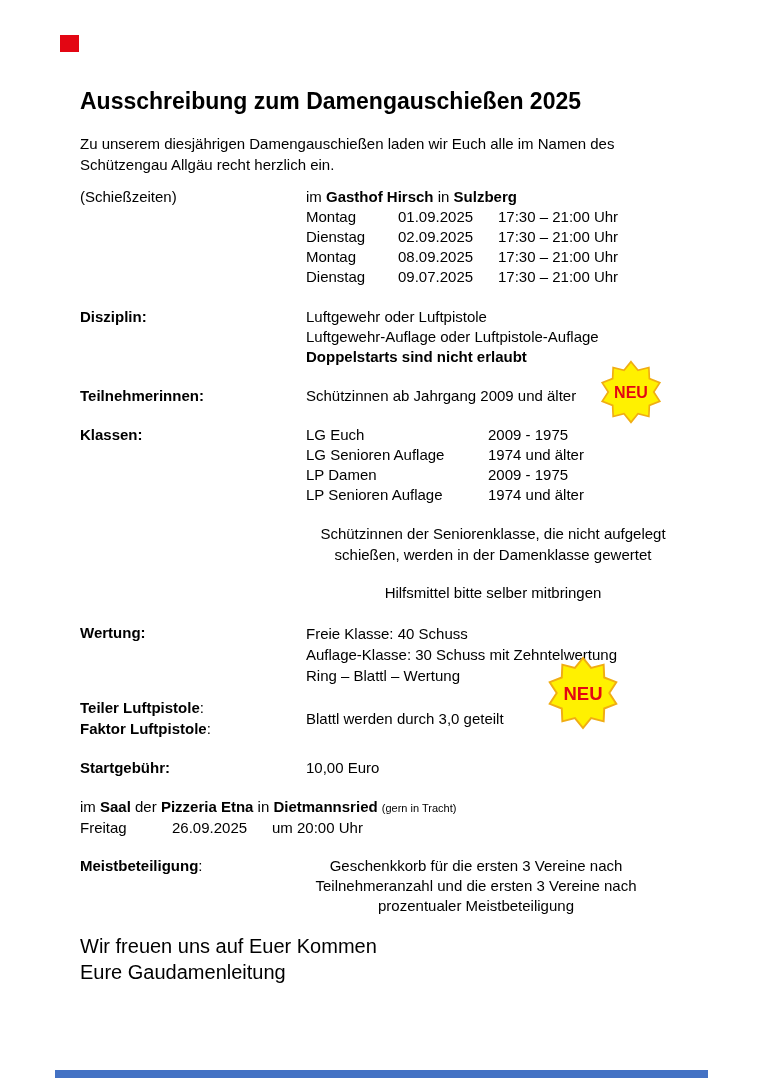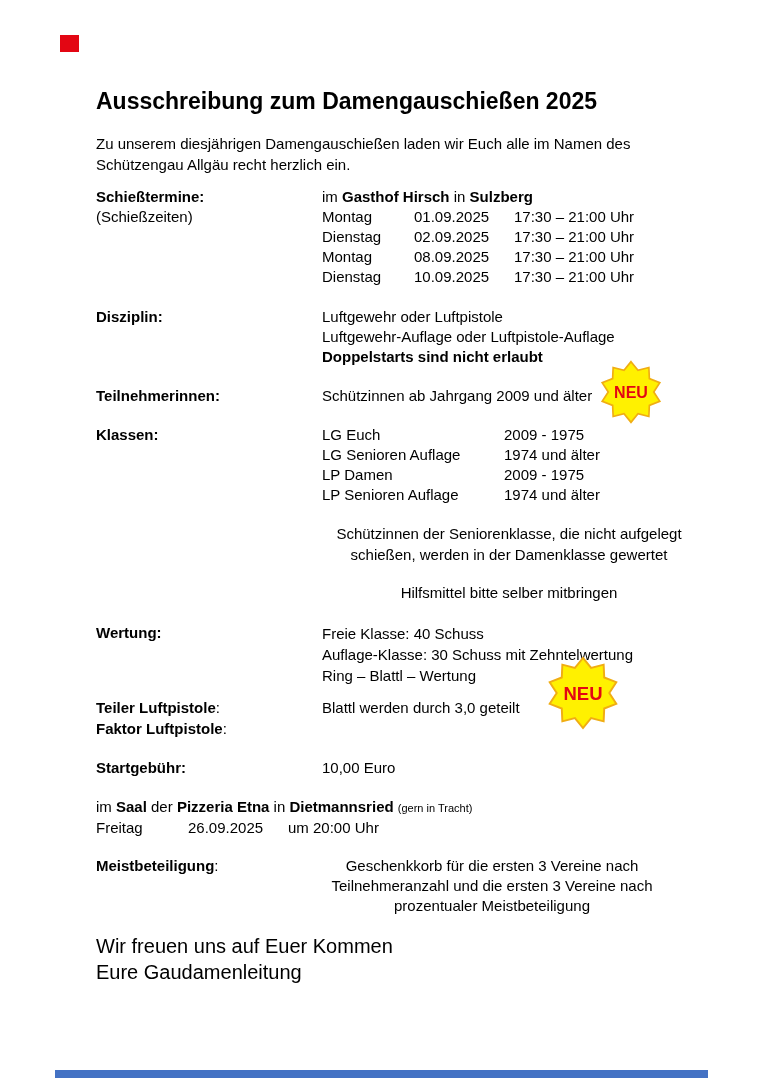--- a/index.html
+++ b/index.html
@@ -10,36 +10,36 @@
     font-family:"Liberation Sans","DejaVu Sans",sans-serif;
     color:#000000;
     overflow:hidden;
   }
   .red-square {
     position:absolute; left:60px; top:35px;
     width:19px; height:17px;
     background:#e30613;
   }
   .content {
-    position:absolute; left:96px; top:88px; width:600px;
+    position:absolute; left:80px; top:88px; width:600px;
   }
   h1.title {
     margin:0; font-size:23px; line-height:27px; font-weight:bold;
     letter-spacing:0;
   }
   p.intro { margin:18px 0 0 0; font-size:15px; line-height:21px; }
 
   .row { display:flex; font-size:15px; line-height:20px; }
   .label-col { width:226px; flex:0 0 226px; }
   .content-col { flex:1; }
   .bold { font-weight:bold; }
   .lbl-bold { font-weight:bold; }
 
   .mt12 { margin-top:12px; }
-  .mt11 { margin-top:11px; }
+  .mt11 { margin-top:11px;align-items:center; }
   .mt17 { margin-top:17px; }
   .mt18 { margin-top:18px; }
   .mt19 { margin-top:19px; }
   .mt20 { margin-top:20px; }
   .mt6  { margin-top:6px; }
 
   .date-row { display:flex; }
   .date-row .day  { width:92px;  flex:0 0 92px; }
   .date-row .date { width:100px; flex:0 0 100px; }
 
@@ -77,21 +77,20 @@
   <div class="red-square"></div>
 
   <div class="content">
 
     <h1 class="title">Ausschreibung zum Damengauschießen 2025</h1>
 
     <p class="intro">Zu unserem diesjährigen Damengauschießen laden wir Euch alle im Namen des Schützengau Allgäu recht herzlich ein.</p>
 
     <div class="row mt12">
       <div class="label-col">
-        <div class="lbl-bold">Schießtermine:</div>
         <div>(Schießzeiten)</div>
       </div>
       <div class="content-col">
         <div class="line">
           <span>im </span><span class="bold">Gasthof Hirsch</span><span> in </span><span class="bold">Sulzberg</span>
         </div>
         <div class="date-row">
           <span class="day">Montag</span>
           <span class="date">01.09.2025</span>
           <span class="time">17:30 – 21:00 Uhr</span>
@@ -101,21 +100,21 @@
           <span class="date">02.09.2025</span>
           <span class="time">17:30 – 21:00 Uhr</span>
         </div>
         <div class="date-row">
           <span class="day">Montag</span>
           <span class="date">08.09.2025</span>
           <span class="time">17:30 – 21:00 Uhr</span>
         </div>
         <div class="date-row">
           <span class="day">Dienstag</span>
-          <span class="date">10.09.2025</span>
+          <span class="date">09.07.2025</span>
           <span class="time">17:30 – 21:00 Uhr</span>
         </div>
       </div>
     </div>
 
     <div class="row mt20">
       <div class="label-col lbl-bold">Disziplin:</div>
       <div class="content-col">
         <div class="line">Luftgewehr oder Luftpistole</div>
         <div class="line">Luftgewehr-Auflage oder Luftpistole-Auflage</div>

